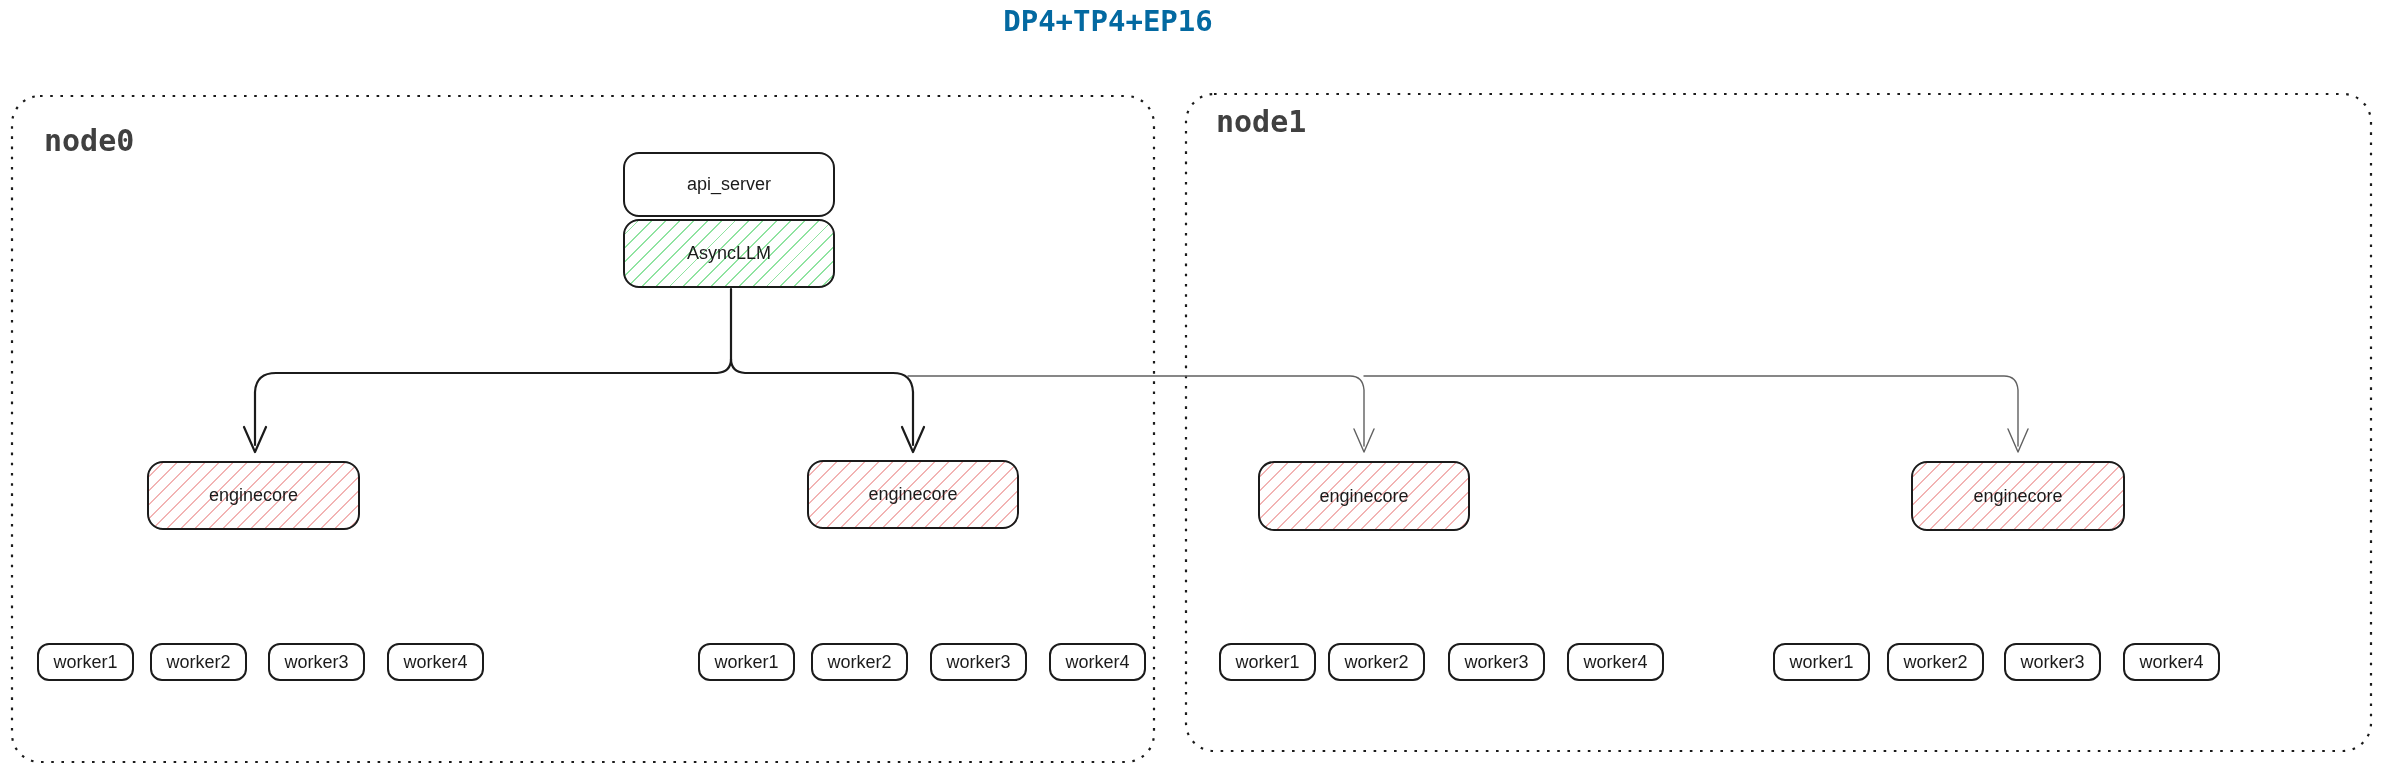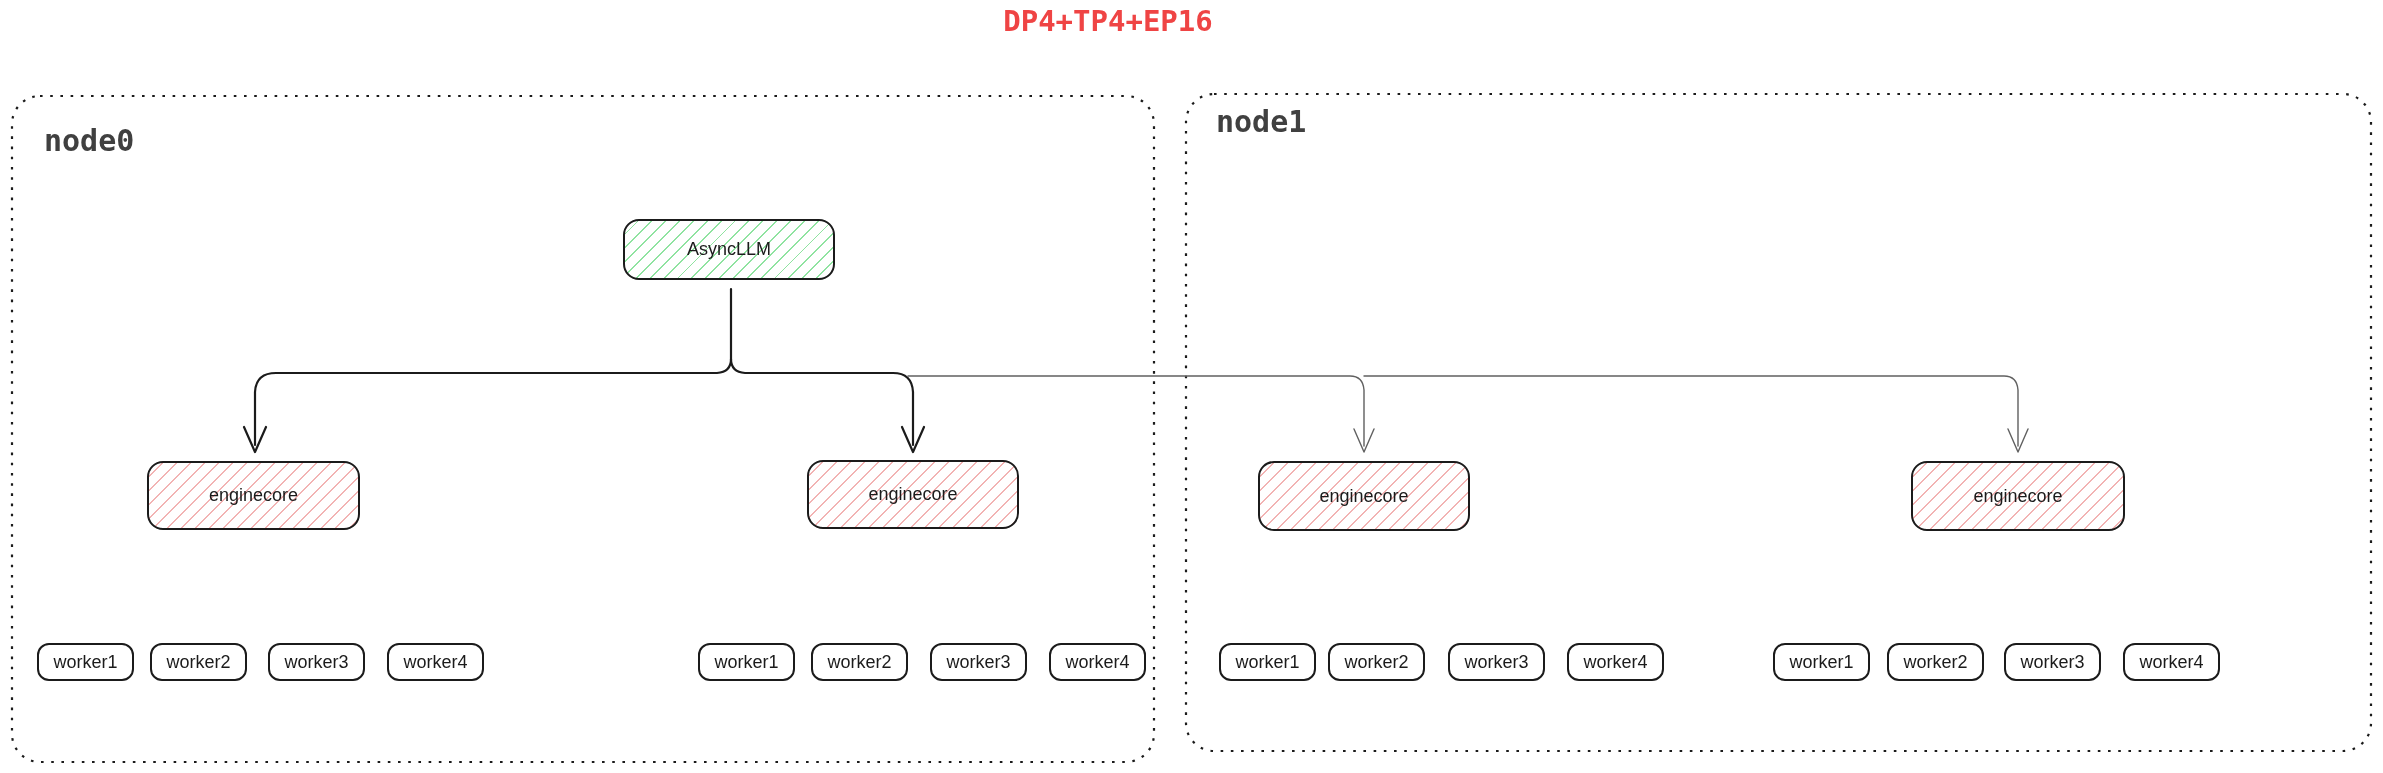--- a/index.html
+++ b/index.html
@@ -12,21 +12,21 @@
     overflow: hidden;
   }
   .layer { position: absolute; left: 0; top: 0; }
   .title {
     position: absolute;
     left: 998px; top: 4px; width: 220px;
     text-align: center;
     font-family: "DejaVu Sans Mono", monospace;
     font-weight: 600;
     font-size: 29px;
-    color: #ef4444;
+    color: #0369a1;
     white-space: nowrap;
   }
   .node-label {
     position: absolute;
     font-family: "DejaVu Sans Mono", monospace;
     font-weight: 700;
     font-size: 30px;
     color: #404040;
     white-space: nowrap;
   }
@@ -59,21 +59,21 @@
     border-radius: 12px;
     display: flex;
     align-items: center;
     justify-content: center;
     font-size: 18px;
     background: #ffffff;
     box-sizing: border-box;
     white-space: nowrap;
   }
   .api-server  { left: 623px; top: 152px; width: 212px; height: 65px; }
-  .async-llm   { left: 623px; top: 219px; width: 212px; height: 61px; align-items: center; }
+  .async-llm   { left: 623px; top: 219px; width: 212px; height: 69px; align-items: center; }
   .enginecore1 { left: 147px;  top: 461px; width: 213px; height: 69px; }
   .enginecore2 { left: 807px;  top: 460px; width: 212px; height: 69px; }
   .enginecore3 { left: 1258px; top: 461px; width: 212px; height: 70px; }
   .enginecore4 { left: 1911px; top: 461px; width: 214px; height: 70px; }
 </style>
 </head>
 <body>
 
 <div class="canvas">
 
@@ -95,20 +95,23 @@
       <path d="M 908 376 L 1350 376 Q 1363 376 1364 390 L 1364 446"></path>
       <path d="M 1354 429 L 1364 452 L 1374 429"></path>
       <path d="M 1364 376 L 2004 376 Q 2017 376 2018 390 L 2018 446"></path>
       <path d="M 2008 429 L 2018 452 L 2028 429"></path>
     </g>
   </svg>
 
   <div class="node-label node0-label">node0</div>
   <div class="node-label node1-label">node1</div>
 
+  <div class="box api-server">
+    <span>api_server</span>
+  </div>
   <div class="box box--green async-llm">
     <span>AsyncLLM</span>
   </div>
 
   <div class="box box--red enginecore1">
     <span>enginecore</span>
   </div>
   <div class="box box--red enginecore2">
     <span>enginecore</span>
   </div>

